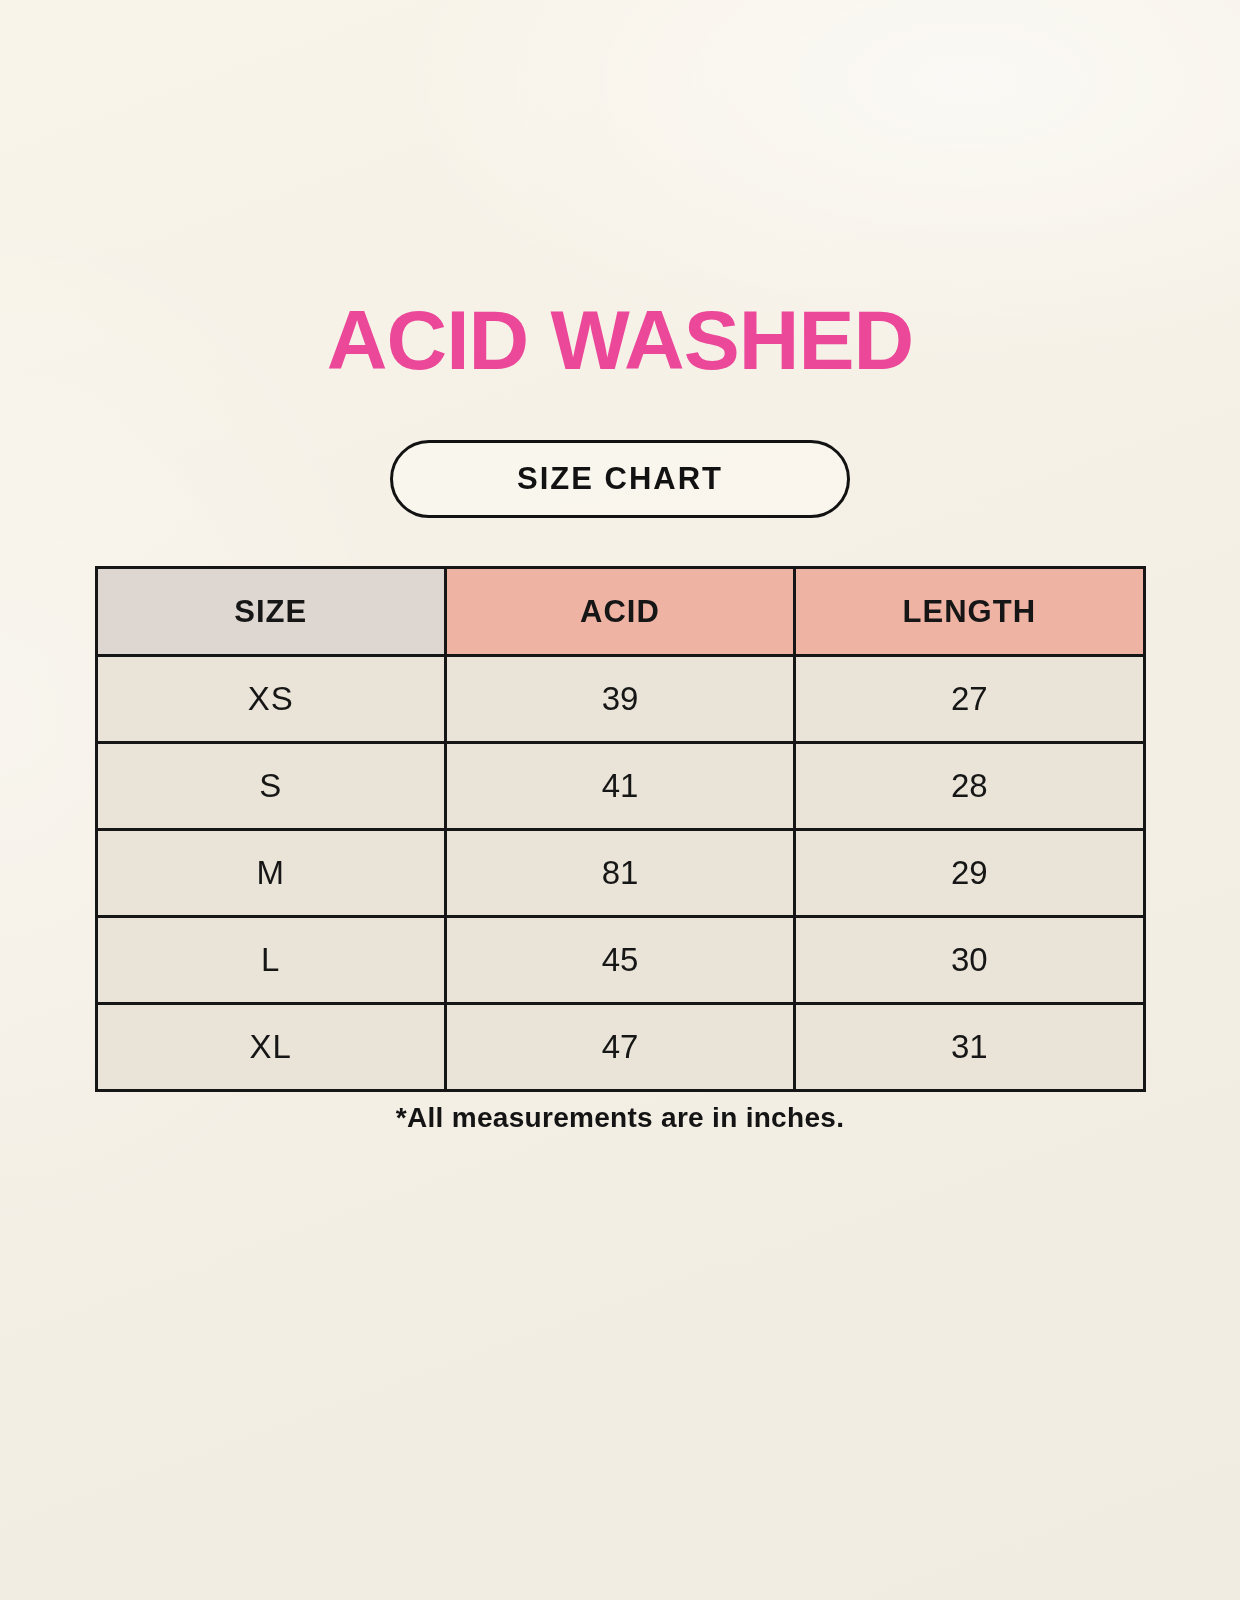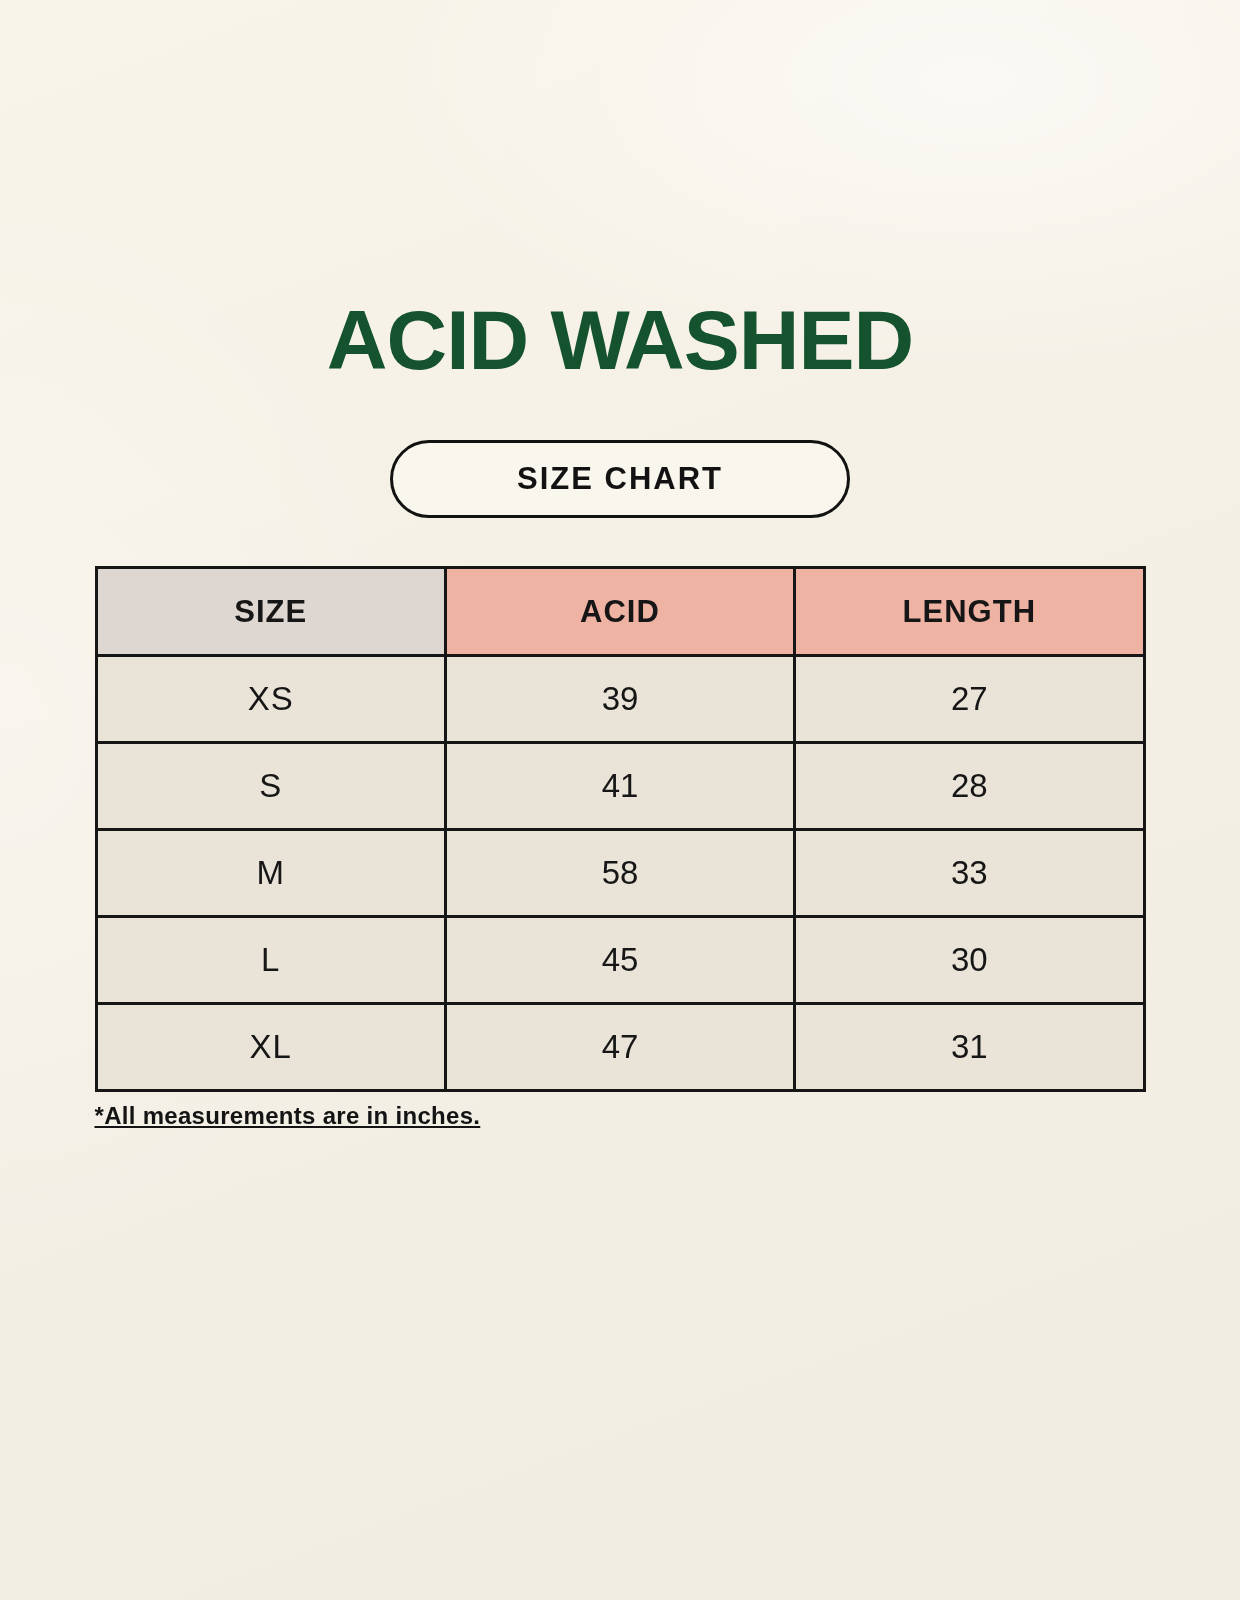--- a/index.html
+++ b/index.html
@@ -20,21 +20,21 @@
     flex-direction: column;
     align-items: center;
   }
   .title {
     margin-top: 296px;
     font-size: 84px;
     line-height: 1.05;
     font-weight: bold;
     letter-spacing: -1px;
     text-align: center;
-    color: #14532d;
+    color: #ec4899;
   }
   .pill {
     width: 460px;
     height: 78px;
     box-sizing: border-box;
     border: 3px solid #121212;
     border-radius: 40px;
     background: rgba(252,249,242,0.55);
     display: flex;
     align-items: center;
@@ -76,26 +76,25 @@
   .col-size-hd { background: #ddd6d1; }
   .col-measure-hd { background: #efb3a4; }
   td.size-cell {
     background: #ddd6d1;
     font-weight: bold;
     font-size: 32px;
     letter-spacing: 1px;
   }
   .footnote {
     margin-top: 10px;
-    text-align: left;
-    font-size: 24px;
+    text-align: center;
+    font-size: 28px;
     font-weight: bold;
     letter-spacing: 0.3px;
     color: #141414;
-    text-decoration: underline;
   }
 </style>
 </head>
 <body>
 
 <h1 class="title">
   <span>ACID WASHED</span><br>
 </h1>
 
 <div class="pill">
@@ -117,22 +116,22 @@
         <td>39</td>
         <td>27</td>
       </tr>
       <tr>
         <td class="size-cell">S</td>
         <td>41</td>
         <td>28</td>
       </tr>
       <tr>
         <td class="size-cell">M</td>
-        <td>58</td>
-        <td>33</td>
+        <td>81</td>
+        <td>29</td>
       </tr>
       <tr>
         <td class="size-cell">L</td>
         <td>45</td>
         <td>30</td>
       </tr>
       <tr>
         <td class="size-cell">XL</td>
         <td>47</td>
         <td>31</td>

